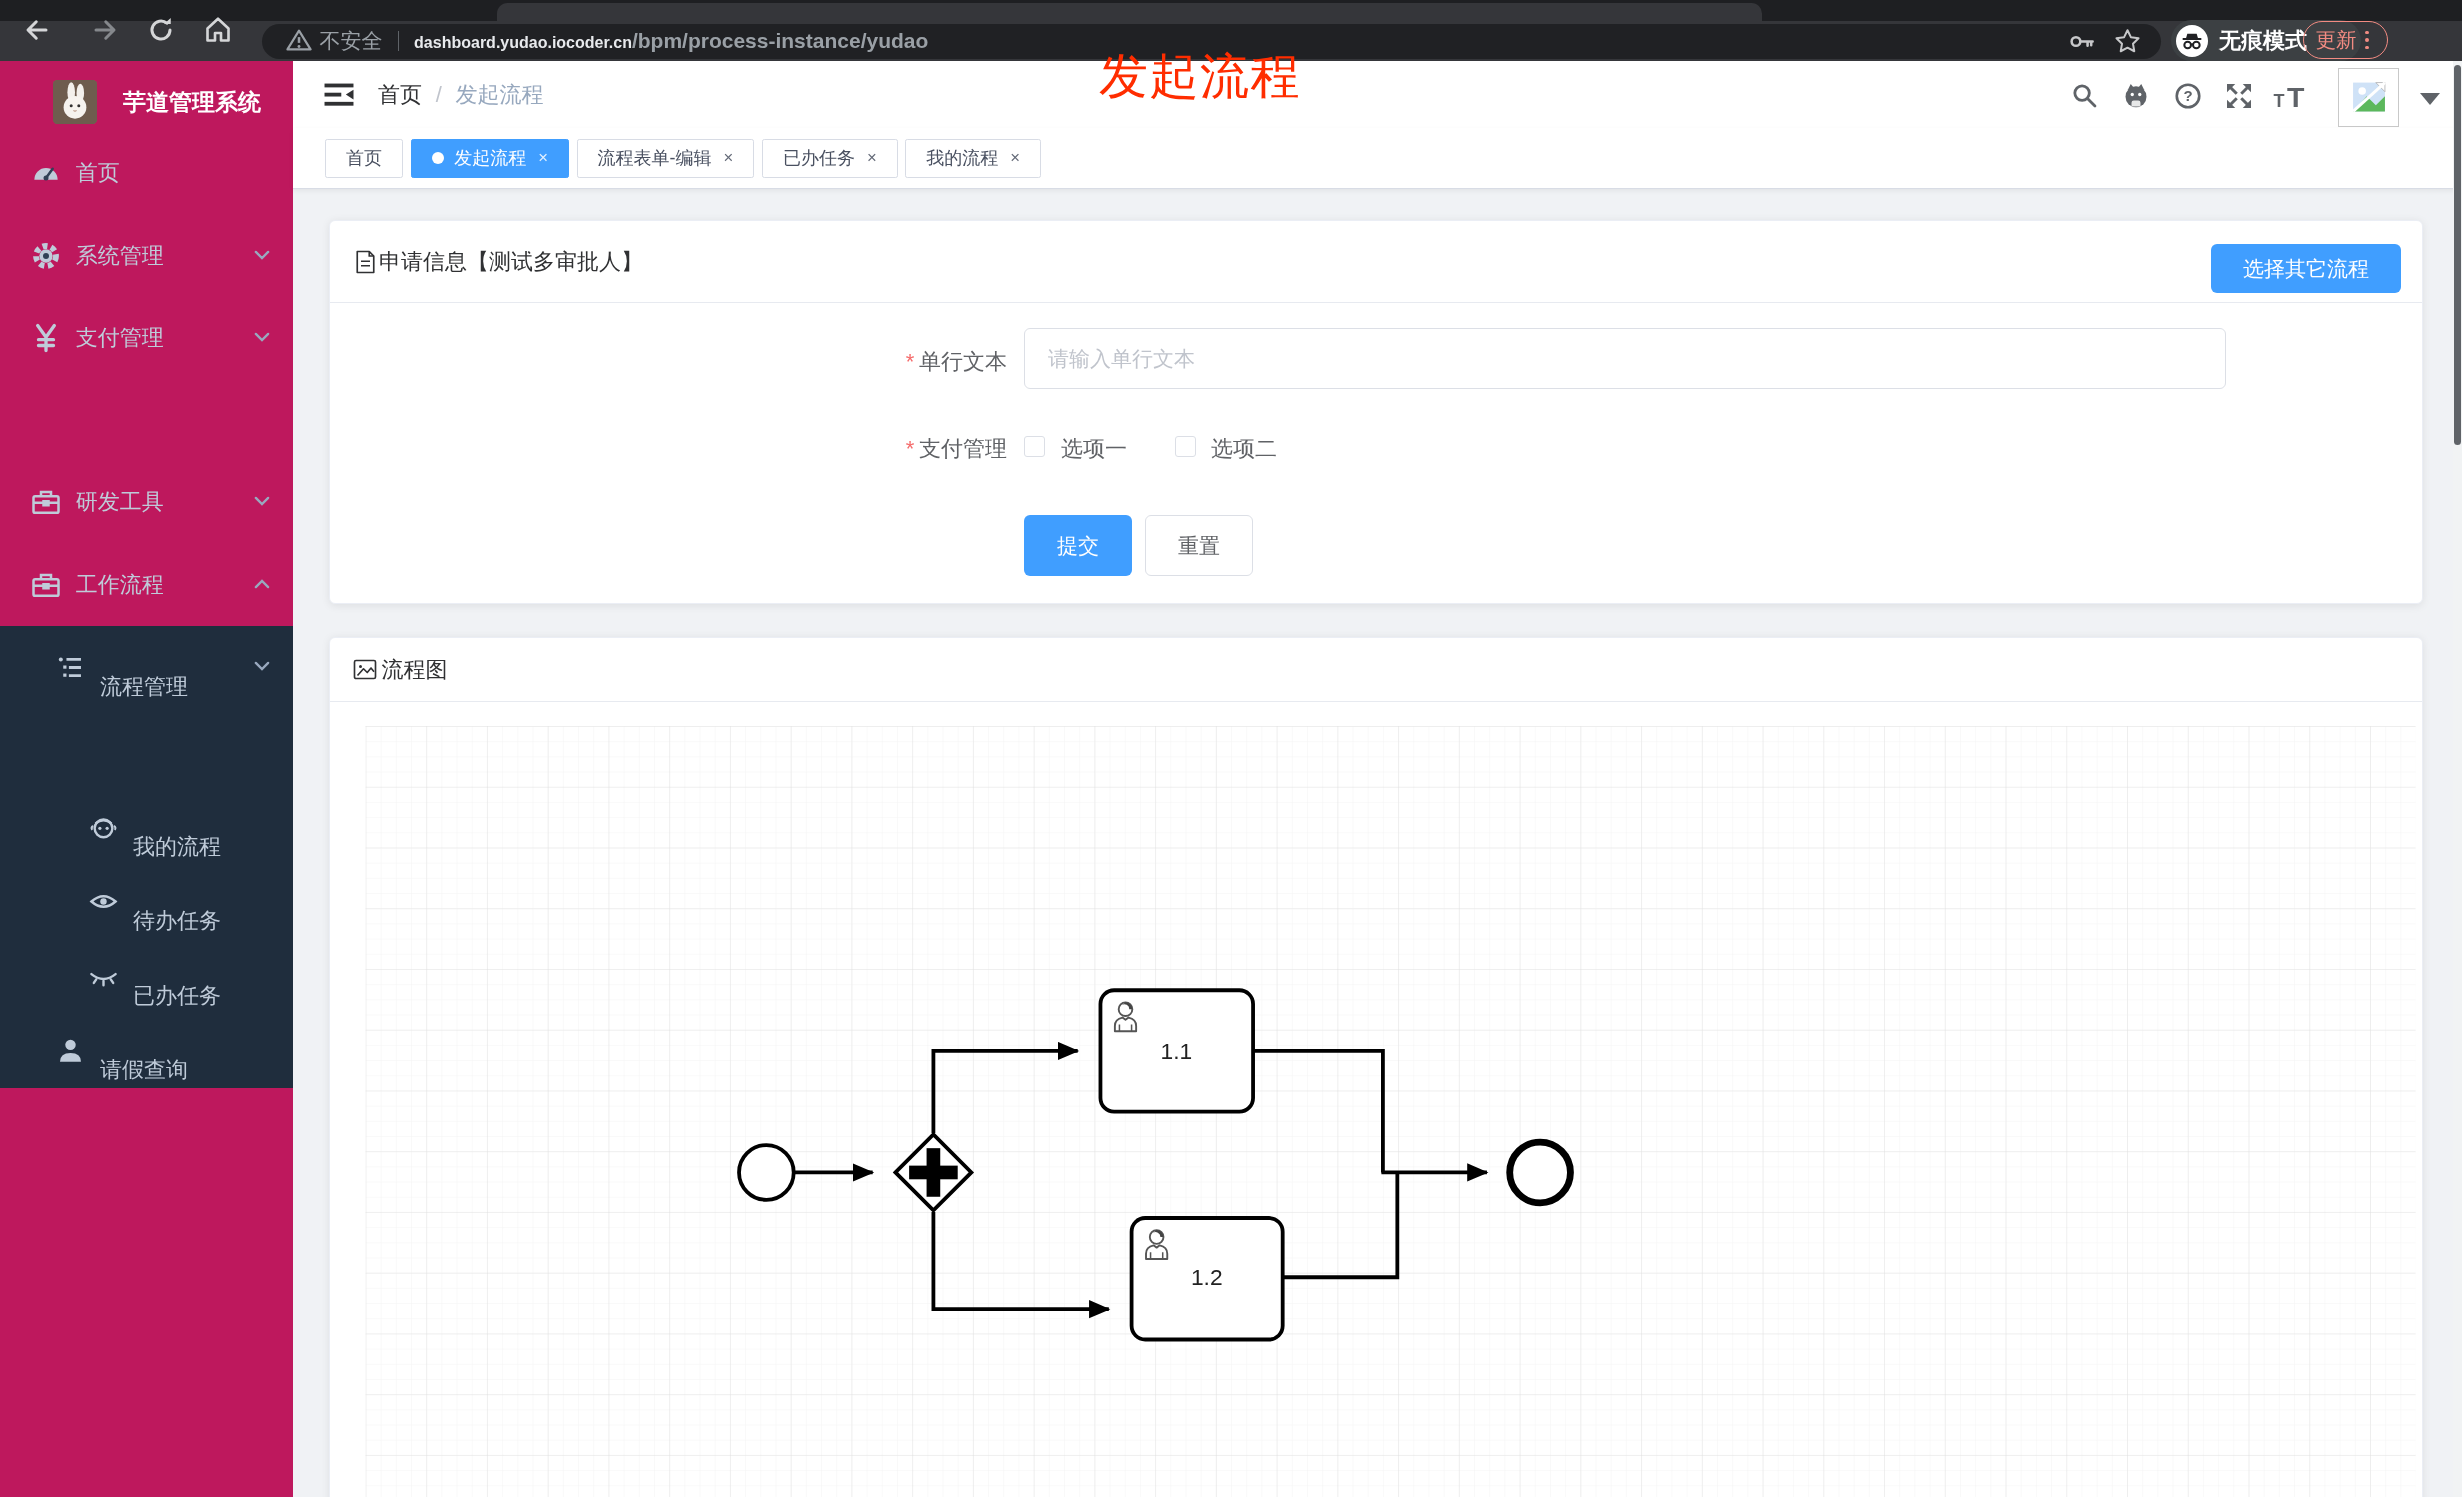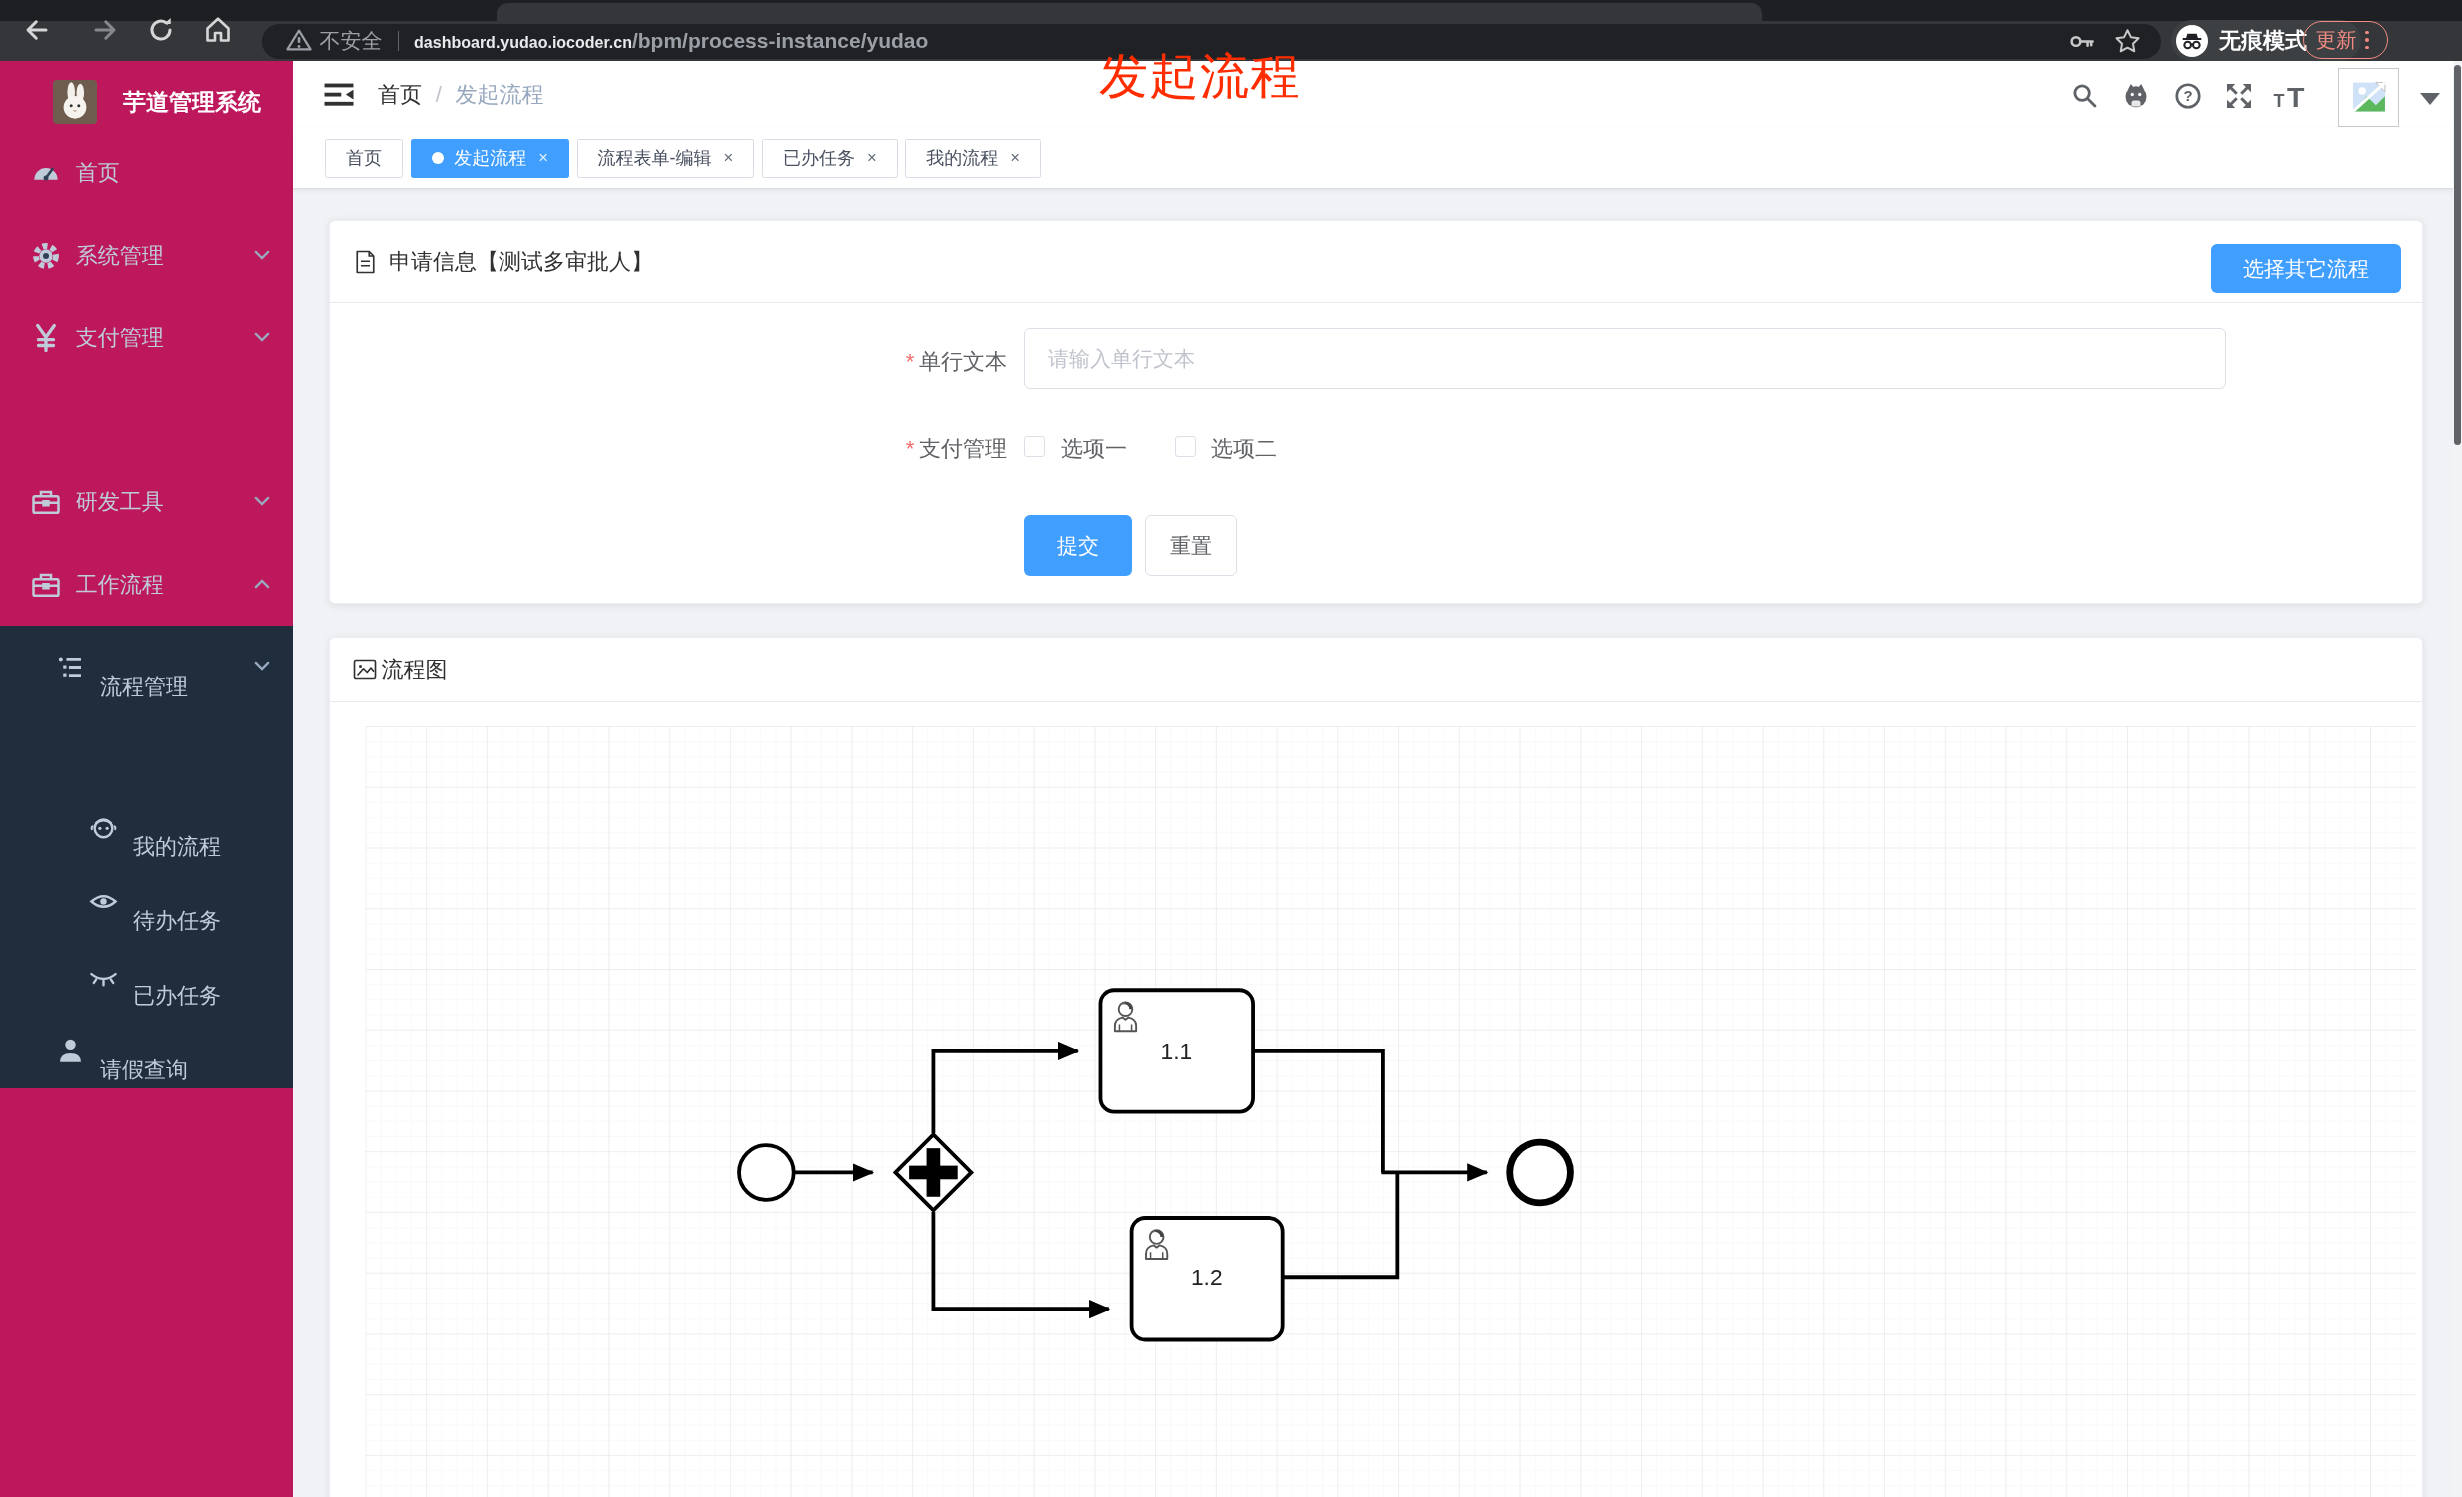--- a/index.html
+++ b/index.html
@@ -62,33 +62,33 @@
   .tabsbar { position:absolute; left:0; top:67px; width:2169px; height:61px; background:#fff; border-bottom:1.5px solid #d8dce5; box-shadow:0 1.5px 4.6px rgba(0,0,0,.06); display:flex; align-items:center; padding-left:32px; }
   .tab { height:39px; border:1.5px solid #d8dce5; background:#fff; color:#495060; font-size:18px; display:inline-flex; align-items:center; padding:0 20px; margin-right:7.6px; cursor:pointer; border-radius:2.3px; white-space:nowrap; }
   .tab.active { background:#409eff; border-color:#409eff; color:#fff; }
   .tab .dot { width:12px; height:12px; border-radius:50%; background:#fff; margin-right:10.6px; }
   .tab .x { margin-left:12px; font-size:16.7px; line-height:1; opacity:.85; }
 
   .card { position:absolute; background:#fff; border:0.8px solid #ebeef5; border-radius:6px; box-shadow:0 1.5px 9px rgba(0,0,0,.08); }
   .card-form { left:36px; top:159px; width:2094px; height:384px; }
   .card-head { position:absolute; left:0; top:0; width:100%; height:82px; border-bottom:0.8px solid #e7eaf0; display:flex; align-items:center; }
   .card-head .ci { margin-left:24px; display:flex; }
-  .card-head .ct { font-size:22px; color:#303133; margin-left:12px; }
+  .card-head .ct { font-size:22px; color:#303133; margin-left:2px; }
   .btn { display:flex; align-items:center; justify-content:center; border-radius:6px; font-size:21px; cursor:pointer; }
   .btn-primary { background:#409eff; color:#fff; border:none; }
   .btn-plain { background:#fff; color:#606266; border:1.5px solid #dcdfe6; }
   .select-flow-btn { position:absolute; right:21px; top:23px; width:190px; height:49px; }
   .f-label { position:absolute; left:0; width:677px; text-align:right; font-size:22px; color:#606266; }
   .f-label .req { color:#f56c6c; margin-right:4.6px; }
   .f-input { position:absolute; left:694px; top:107px; width:1202px; height:61px; border:1.5px solid #dcdfe6; border-radius:6px; font-size:21px; padding:0 23px; color:#606266; outline:none; font-family:"Liberation Sans",sans-serif; }
   .f-input::placeholder { color:#c0c4cc; }
   .cbox { position:absolute; top:215px; width:21px; height:21px; border:1.5px solid #dcdfe6; border-radius:3px; background:#fff; cursor:pointer; }
   .cblabel { position:absolute; top:213px; font-size:22px; color:#606266; cursor:pointer; }
   .submit-btn { position:absolute; left:694px; top:294px; width:108px; height:61px; }
-  .reset-btn  { position:absolute; left:815px; top:294px; width:92px; height:61px; }
+  .reset-btn  { position:absolute; left:815px; top:294px; width:108px; height:61px; }
 
   .card-diagram { left:36px; top:576px; width:2094px; height:987px; }
   .dg-head { position:absolute; left:0; top:0; width:100%; height:64px; border-bottom:0.8px solid #e7eaf0; display:flex; align-items:center; }
   .dg-head .ci { margin-left:23px; display:flex; }
   .dg-head .ct { font-size:22px; color:#303133; margin-left:4.6px; }
   .canvas { position:absolute; left:35px; top:88px; width:2051px; height:899px; }
 
   .scrollbar { position:absolute; right:0; top:61px; width:9px; height:1437px; background:#f1f3f4; }
   .scrollbar .thumb { position:absolute; left:0.8px; top:3.8px; width:7.6px; height:380px; background:#5f6368; border-radius:3.8px; }
 </style>

